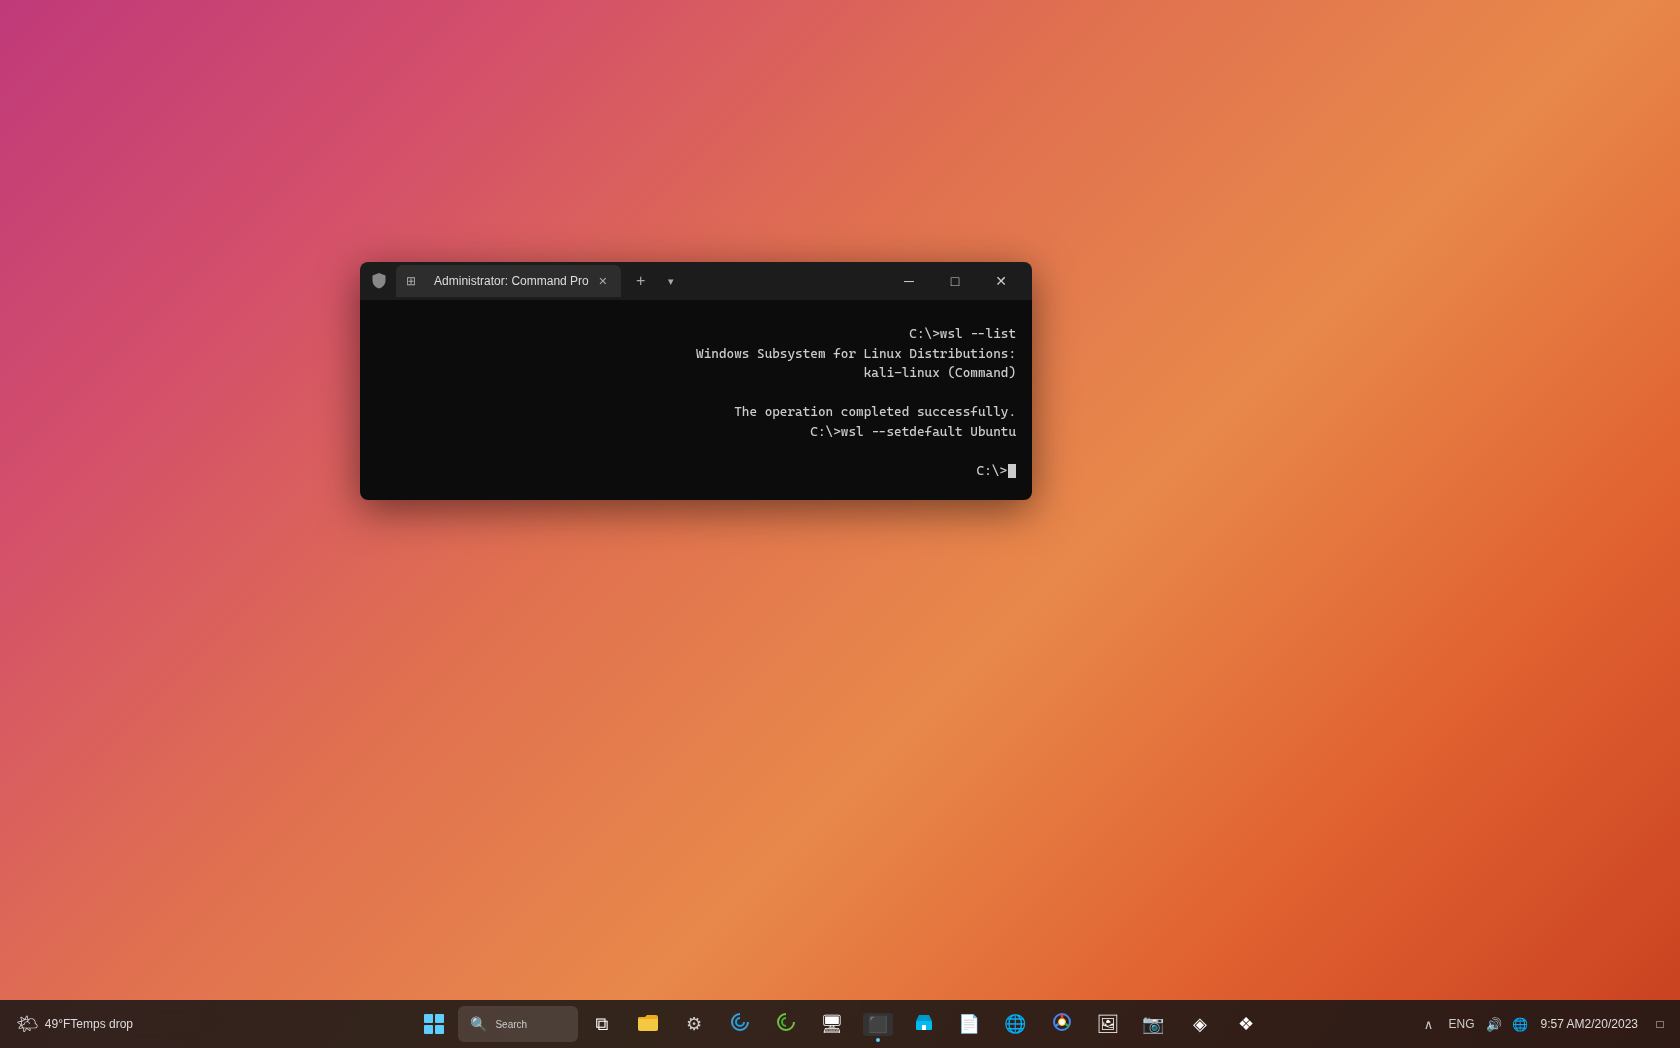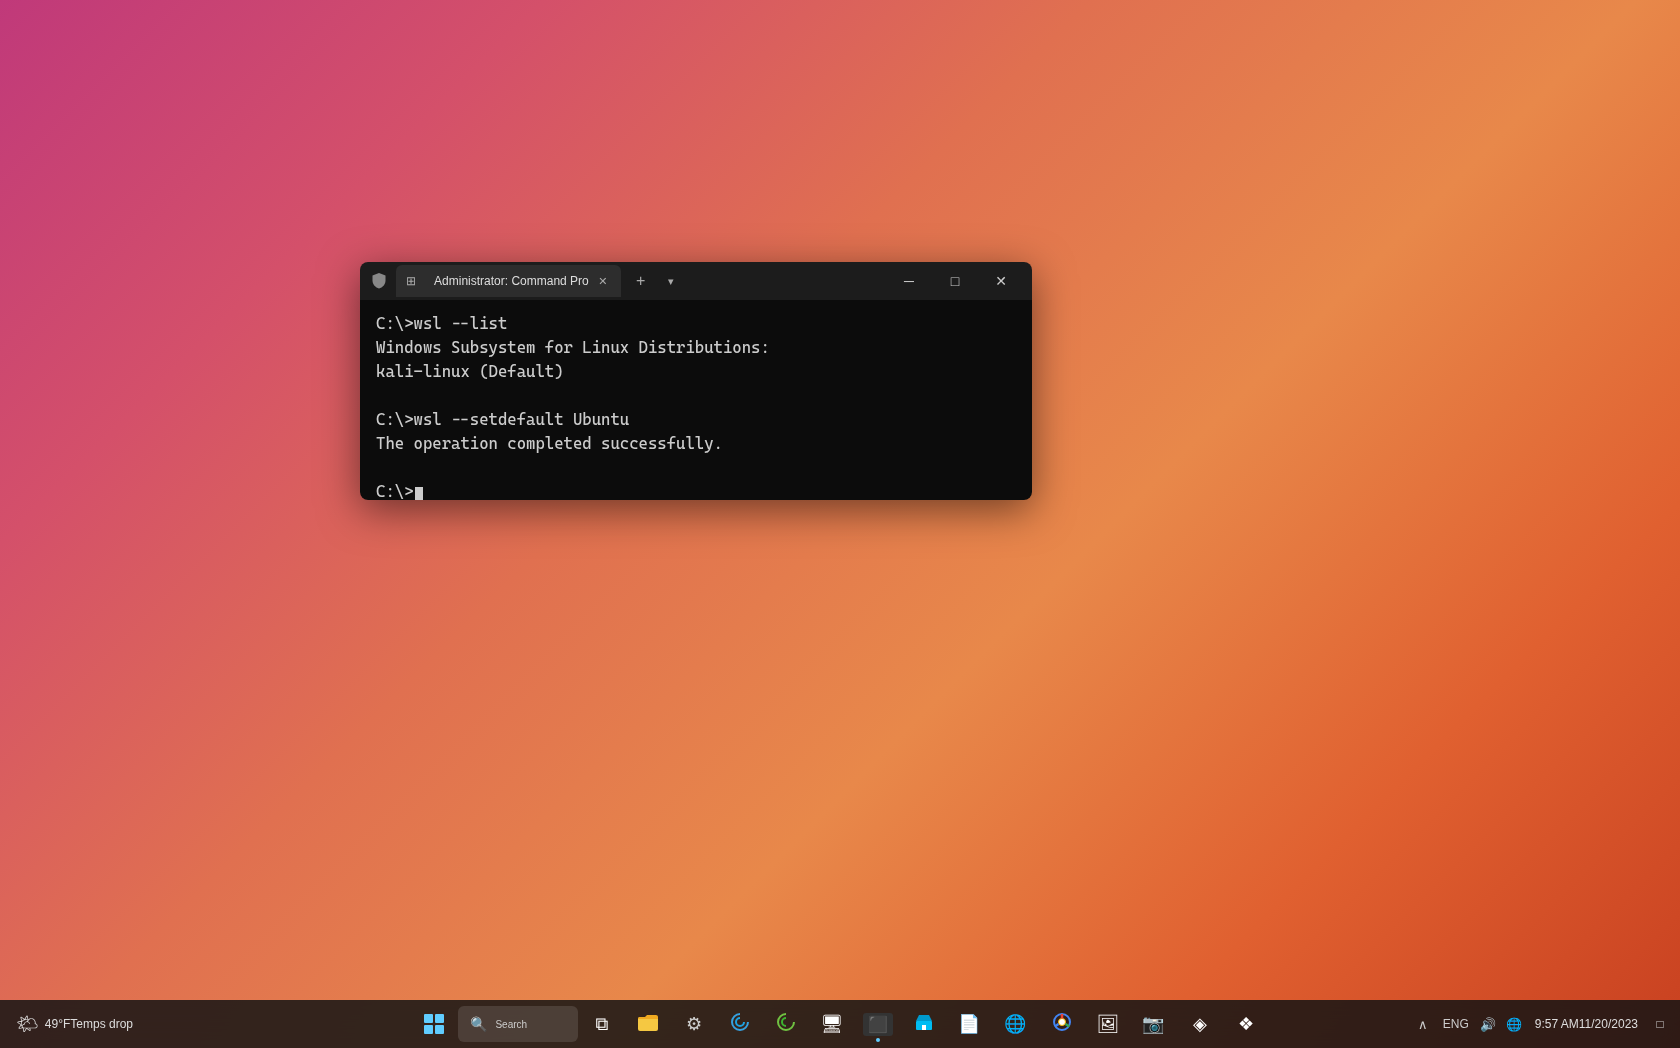--- a/index.html
+++ b/index.html
@@ -130,25 +130,26 @@
       justify-content: center;
       color: #ccc;
       font-size: 14px;
       cursor: pointer;
       border-radius: 4px;
     }
 
     .terminal-body {
       background: #0c0c0c;
       height: calc(100% - 38px);
-      padding: 12px 16px;
+      padding: 24px 16px;
       font-family: 'Cascadia Code', 'Consolas', 'Courier New', monospace;
-      font-size: 16px;
+      font-size: 13px;
       color: #cccccc;
       line-height: 1.5;
+      text-align: right;
     }
 
     .terminal-line {
       white-space: pre;
     }
 
     .terminal-cursor {
       display: inline-block;
       width: 8px;
       height: 14px;
@@ -354,24 +355,24 @@
       <div class="window-controls">
         <div class="win-btn minimize">─</div>
         <div class="win-btn maximize">□</div>
         <div class="win-btn close">✕</div>
       </div>
     </div>
 
     <div class="terminal-body">
       <div class="terminal-line">C:\&gt;wsl --list</div>
       <div class="terminal-line">Windows Subsystem for Linux Distributions:</div>
-      <div class="terminal-line">kali-linux (Default)</div>
+      <div class="terminal-line">kali-linux (Command)</div>
       <div class="terminal-line">&nbsp;</div>
+      <div class="terminal-line">The operation completed successfully.</div>
       <div class="terminal-line">C:\&gt;wsl --setdefault Ubuntu</div>
-      <div class="terminal-line">The operation completed successfully.</div>
       <div class="terminal-line">&nbsp;</div>
       <div class="terminal-line">C:\&gt;<span class="terminal-cursor"></span></div>
     </div>
   </div>
 
   <div class="taskbar">
 
     <div class="weather-widget">
       <span class="weather-icon">🌤</span>
       <div class="weather-text">
@@ -496,21 +497,21 @@
       <div class="tray-icon">
         <span>🔊</span>
       </div>
 
       <div class="tray-icon">
         <span>🌐</span>
       </div>
 
       <div class="clock-area">
         <span>9:57 AM</span>
-        <span>11/20/2023</span>
+        <span>2/20/2023</span>
       </div>
 
       <div class="notification-btn">
         <span>□</span>
       </div>
     </div>
 
   </div>
 </div>
 

